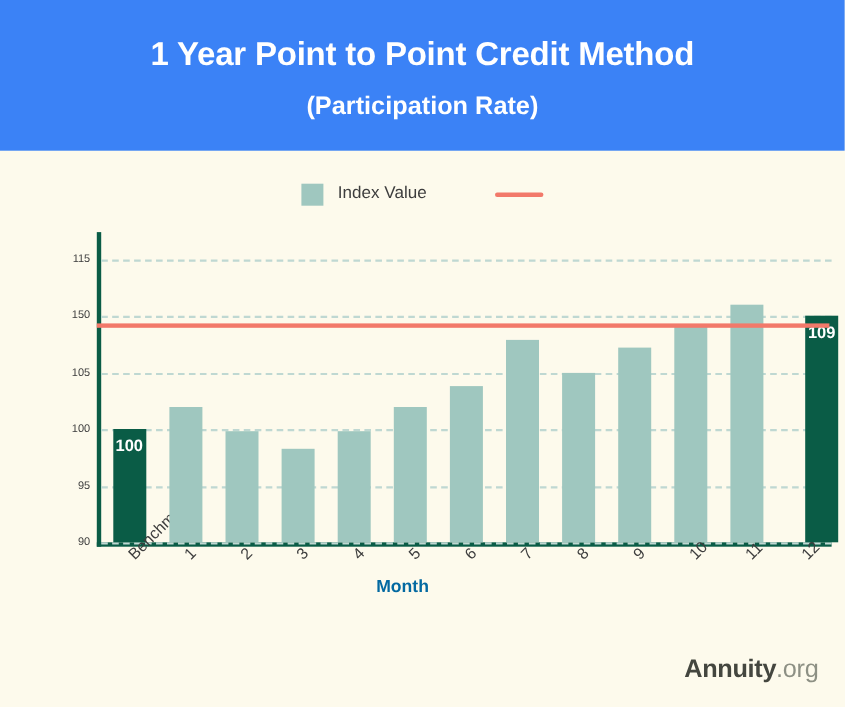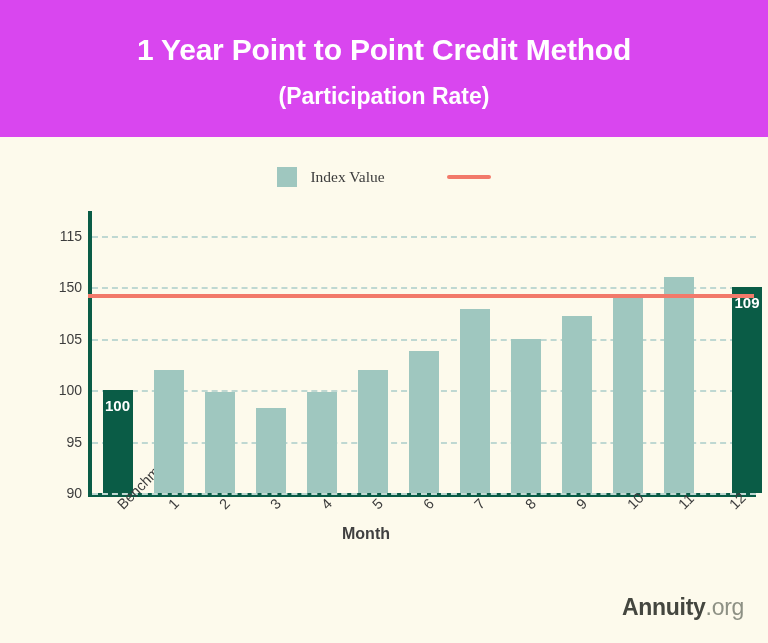--- a/index.html
+++ b/index.html
@@ -6,21 +6,21 @@
     margin: 0; padding: 0;
   }
   body {
     width: 768px; height: 643px;
     background: #fdfaec;
     font-family: "Liberation Sans", sans-serif;
     overflow: hidden;
     position: relative;
   }
   #header {
-    background: #d946ef;
+    background: #3b82f6;
     height: 137px;
     width: 768px;
     display: flex;
     flex-direction: column;
     align-items: center;
     justify-content: center;
     box-sizing: border-box;
     padding-top: 6px;
   }
   #chart-title {
@@ -40,23 +40,21 @@
   }
   #legend {
     display: flex;
     justify-content: center;
     align-items: center;
     gap: 62px;
     margin-top: 30px;
   }
   .legend-item {
     display: flex;
-    align-items: center;
     gap: 13px;
-    font-family: Liberation Serif, serif;
   }
   .legend-swatch {
     width: 20px; height: 20px;
     background: #9fc7bf;
     display: block;
   }
   .legend-line {
     width: 44px; height: 4px;
     background: #f2796a;
     display: block;
@@ -94,21 +92,21 @@
     height: 0;
     border-top: 2px dashed #bfd8d2;
   }
   .ytick-holder {
     position: absolute;
     left: 0; top: 0; width: 82px; height: 288px;
   }
   .ytick2 {
     position: absolute;
     right: 0;
-    font-size: 14px;
+    font-size: 10px;
     color: #3d3d3d;
     transform: translateY(-50%);
   }
   .bar {
     position: absolute;
     bottom: 0;
   }
   .bar-normal { background: #9fc7bf; }
   .bar-highlight { background: #0a5c46; }
   .bar-value {
@@ -136,21 +134,21 @@
     transform: rotate(-45deg);
     white-space: nowrap;
   }
   #x-axis-title {
     position: absolute;
     left: 0; top: 525px;
     width: 732px;
     text-align: center;
     font-size: 16px;
     font-weight: bold;
-    color: #404040;
+    color: #0369a1;
   }
   #brand {
     position: absolute;
     right: 24px; bottom: 22px;
     font-size: 23px;
     letter-spacing: -0.3px;
   }
   #brand .brand-name { color: #44463f; font-weight: bold; }
   #brand .brand-tld { color: #8d9084; font-weight: normal; }
 </style>

